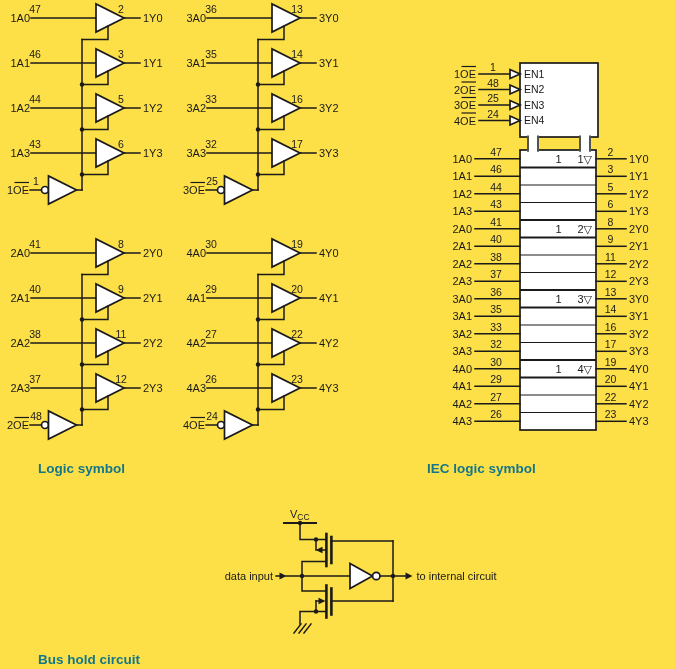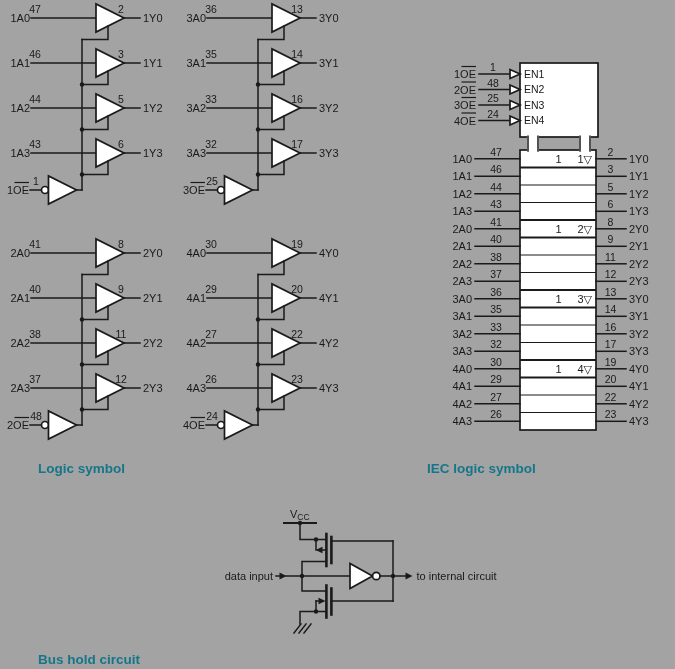--- a/index.html
+++ b/index.html
@@ -1,16 +1,16 @@
 <!DOCTYPE html>
 <html><head>
 <meta charset="utf-8">
 <style>
   html,body{margin:0;padding:0;background:#ffffff;}
-  .canvas{position:relative;width:675px;height:669px;background:#a3a3a3;overflow:hidden;text-align:right;}
+  .canvas{position:relative;width:675px;height:669px;background:#fde047;overflow:hidden;text-align:right;}
   svg{position:absolute;left:0;top:0;}
   svg text{font-family:"Liberation Sans","DejaVu Sans",sans-serif;fill:#1a1a1a;font-size:11px;}
   .pin{font-size:10.5px;}
   .inner{font-size:10.5px;}
   .cap{font-size:13.5px;font-weight:bold;fill:#15768a;}
   .w{stroke:#1a1a1a;stroke-width:1.5;fill:none;stroke-linecap:square;}
   .sh{stroke:#1a1a1a;stroke-width:1.7;fill:#ffffff;}
   .shf{fill:#1a1a1a;stroke:none;}
   .dot{fill:#1a1a1a;stroke:none;}
   .sep{stroke:#1a1a1a;stroke-width:1.1;}

